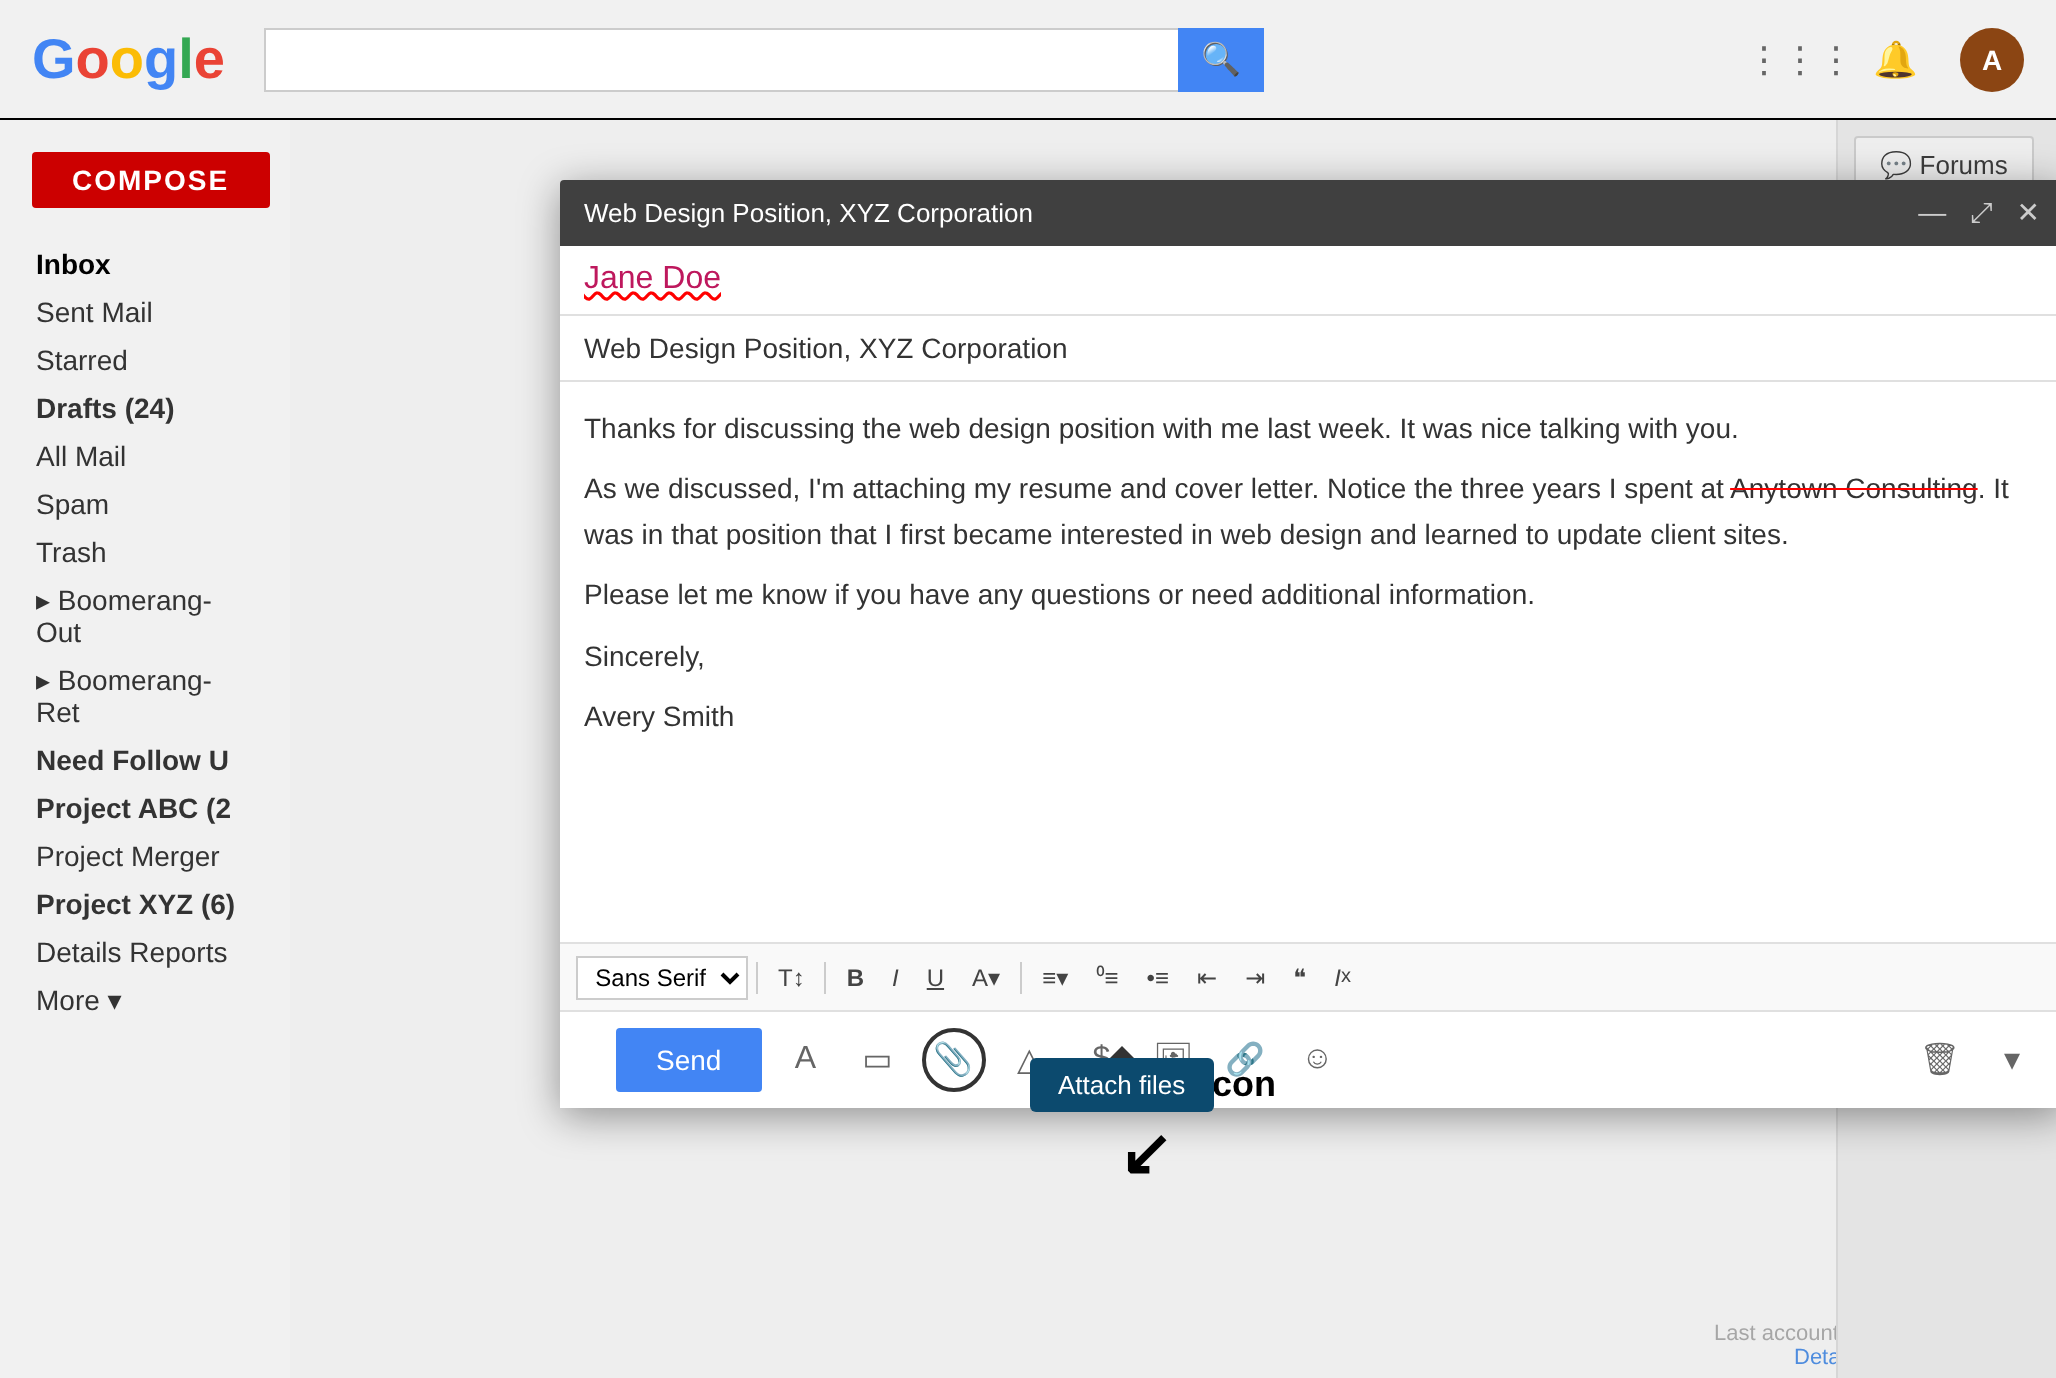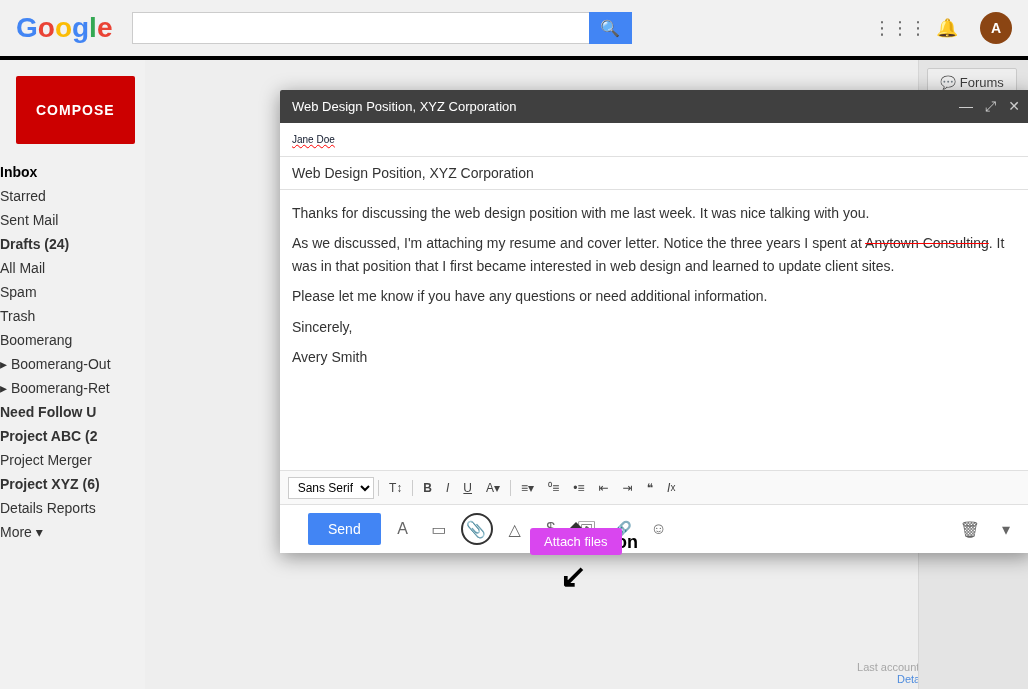--- a/index.html
+++ b/index.html
@@ -12,21 +12,21 @@
       position: relative;
     }
 
     
     .top-bar {
       background: #f1f1f1;
       height: 60px;
       display: flex;
       align-items: center;
       padding: 0 16px;
-      border-bottom: 4px solid #000000;
+      border-bottom: 1px solid #000000;
     }
     .google-logo {
       font-size: 28px;
       font-weight: bold;
       margin-right: 20px;
     }
     .google-logo span:nth-child(1) { color: #4285F4; }
     .google-logo span:nth-child(2) { color: #EA4335; }
     .google-logo span:nth-child(3) { color: #FBBC05; }
     .google-logo span:nth-child(4) { color: #4285F4; }
@@ -95,31 +95,31 @@
     .sidebar {
       width: 145px;
       background: #f1f1f1;
       padding: 8px 0;
       flex-shrink: 0;
     }
     .compose-btn {
       background: #cc0000;
       color: white;
       border: none;
-      padding: 26px 20px;
+      padding: 6px 20px;
       font-size: 14px;
       font-weight: bold;
       margin: 8px 16px 16px 16px;
       cursor: pointer;
       text-transform: uppercase;
       letter-spacing: 1px;
       border-radius: 2px;
     }
     .sidebar-item {
-      padding: 4px 0;
+      padding: 4px 18px;
       font-size: 14px;
       cursor: pointer;
       color: #333;
       display: flex;
       align-items: center;
       justify-content: space-between;
     }
     .sidebar-item.active {
       font-weight: bold;
       color: #000;
@@ -186,22 +186,22 @@
     .compose-field {
       border-bottom: 1px solid #e0e0e0;
       padding: 8px 12px;
       font-size: 14px;
       color: #333;
       min-height: 34px;
       display: flex;
       align-items: center;
     }
     .compose-field .field-value {
-      color: #0f172a;
-      font-size: 10px;
+      color: #be185d;
+      font-size: 16px;
       text-decoration: underline;
       text-decoration-color: red;
       text-decoration-style: wavy;
     }
     .compose-subject {
       border-bottom: 1px solid #e0e0e0;
       padding: 8px 12px;
       font-size: 14px;
       color: #333;
     }
@@ -300,22 +300,22 @@
       border: none;
       cursor: pointer;
       color: #666;
       font-size: 16px;
     }
 
     
     .attach-tooltip {
       position: absolute;
       bottom: -2px;
-      left: 250px;
-      background: #d946ef;
+      left: 235px;
+      background: #0c4a6e;
       color: #fff;
       padding: 6px 14px;
       font-size: 13px;
       border-radius: 3px;
       white-space: nowrap;
       z-index: 200;
     }
     .attach-tooltip::before {
       content: '';
       position: absolute;
@@ -404,39 +404,36 @@
 </div>
 
 <div class="main-layout">
 
   <div class="sidebar">
     <button class="compose-btn">COMPOSE</button>
     <div class="sidebar-item active">
       <span>Inbox</span>
     </div>
     <div class="sidebar-item">
+      <span>Sent Mail</span>
+    </div>
+    <div class="sidebar-item">
       <span>Starred</span>
-    </div>
-    <div class="sidebar-item">
-      <span>Sent Mail</span>
     </div>
     <div class="sidebar-item bold-item">
       <span>Drafts (24)</span>
     </div>
     <div class="sidebar-item">
       <span>All Mail</span>
     </div>
     <div class="sidebar-item">
       <span>Spam</span>
     </div>
     <div class="sidebar-item">
       <span>Trash</span>
-    </div>
-    <div class="sidebar-item">
-      <span>Boomerang</span>
     </div>
     <div class="sidebar-item">
       <span>▸ Boomerang-Out</span>
     </div>
     <div class="sidebar-item">
       <span>▸ Boomerang-Ret</span>
     </div>
     <div class="sidebar-item bold-item">
       <span>Need Follow U</span>
     </div>

